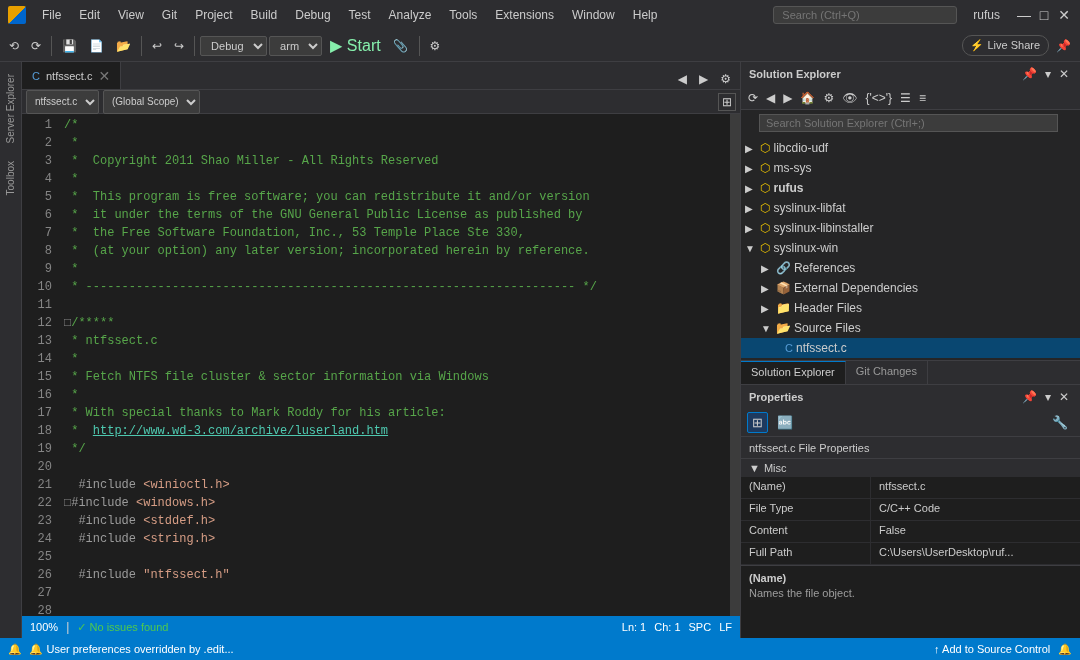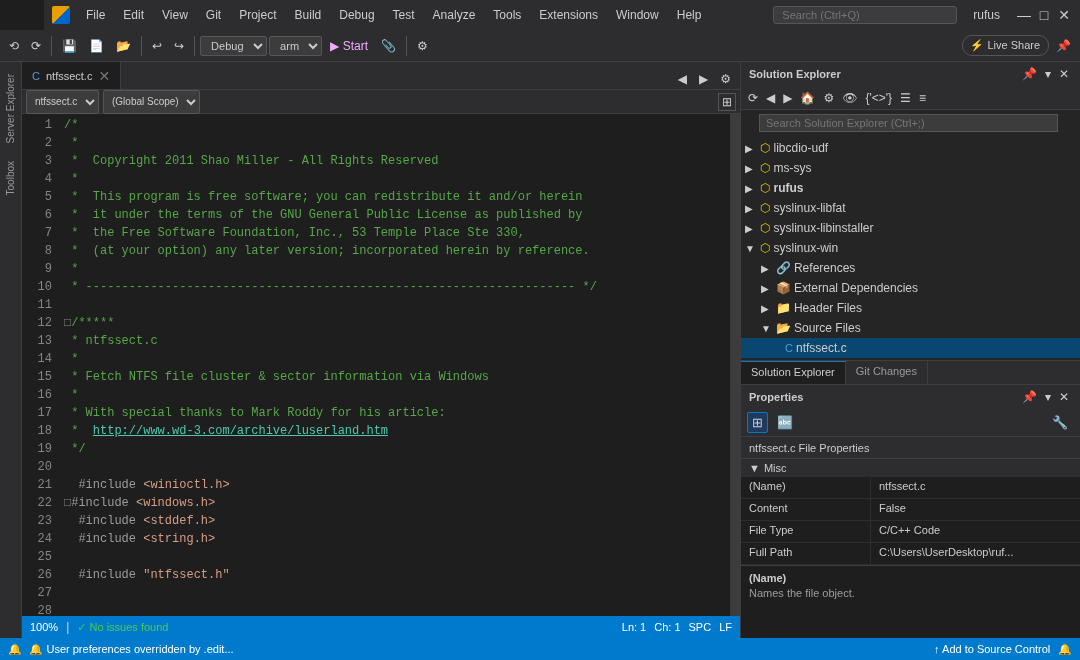--- a/index.html
+++ b/index.html
@@ -17,21 +17,20 @@
 
     
     .title-bar {
       background: #2d2d30;
       height: 30px;
       display: flex;
       align-items: center;
       padding: 0 8px;
       gap: 8px;
       flex-shrink: 0;
-      margin-left: 44px;
     }
     .title-bar-logo {
       width: 18px;
       height: 18px;
       background: linear-gradient(135deg, #e8a000 0%, #e8a000 50%, #0066cc 50%);
       border-radius: 2px;
       flex-shrink: 0;
     }
     .title-bar-menu {
       display: flex;
@@ -103,22 +102,22 @@
       background: #3c3c3c;
       border: 1px solid #555;
       color: #ccc;
       padding: 2px 6px;
       border-radius: 2px;
       font-size: 11px;
     }
     .toolbar-run-btn {
       background: none;
       border: none;
-      color: #f0abfc;
-      font-size: 12px;
+      color: #86efac;
+      font-size: 16px;
       padding: 3px 6px;
       cursor: pointer;
       display: flex;
       align-items: center;
       gap: 2px;
     }
     .live-share-btn {
       background: none;
       border: none;
       color: #ccc;
@@ -629,21 +628,21 @@
           <div>25</div>
         <div>26</div>
           <div>27</div>
           <div>28</div>
       </div>
       <div class="code-content">
         <div class="code-line code-comment">/*</div>
         <div class="code-line code-comment"> *</div>
         <div class="code-line code-comment"> *  Copyright 2011 Shao Miller - All Rights Reserved</div>
         <div class="code-line code-comment"> *</div>
-        <div class="code-line code-comment"> *  This program is free software; you can redistribute it and/or herein</div>
+        <div class="code-line code-comment"> *  This program is free software; you can redistribute it and/or version</div>
         <div class="code-line code-comment"> *  it under the terms of the GNU General Public License as published by</div>
         <div class="code-line code-comment"> *  the Free Software Foundation, Inc., 53 Temple Place Ste 330,</div>
         <div class="code-line code-comment"> *  (at your option) any later version; incorporated herein by reference.</div>
         <div class="code-line code-comment"> *</div>
         <div class="code-line code-comment"> * -------------------------------------------------------------------- */</div>
         <div class="code-line">&nbsp;</div>
         <div class="code-line code-comment"><span class="code-fold">□</span>/*****</div>
         <div class="code-line code-comment"> * ntfssect.c</div>
         <div class="code-line code-comment"> *</div>
         <div class="code-line code-comment"> * Fetch NTFS file cluster &amp; sector information via Windows</div>
@@ -802,26 +801,26 @@
       <div class="props-content">
         <div class="props-section-header">
           <span>▼</span>
           <span>Misc</span>
         </div>
         <div class="props-row">
           <div class="props-key">(Name)</div>
           <div class="props-val">ntfssect.c</div>
         </div>
         <div class="props-row">
+          <div class="props-key">File Type</div>
+          <div class="props-val">C/C++ Code</div>
+        </div>
+        <div class="props-row">
           <div class="props-key">Content</div>
           <div class="props-val">False</div>
-        </div>
-        <div class="props-row">
-          <div class="props-key">File Type</div>
-          <div class="props-val">C/C++ Code</div>
         </div>
         <div class="props-row">
           <div class="props-key">Full Path</div>
           <div class="props-val">C:\Users\UserDesktop\ruf...</div>
         </div>
         <div class="props-name-section">
           <div class="props-name-label">(Name)</div>
           <div class="props-name-desc">Names the file object.</div>
         </div>
       </div>

